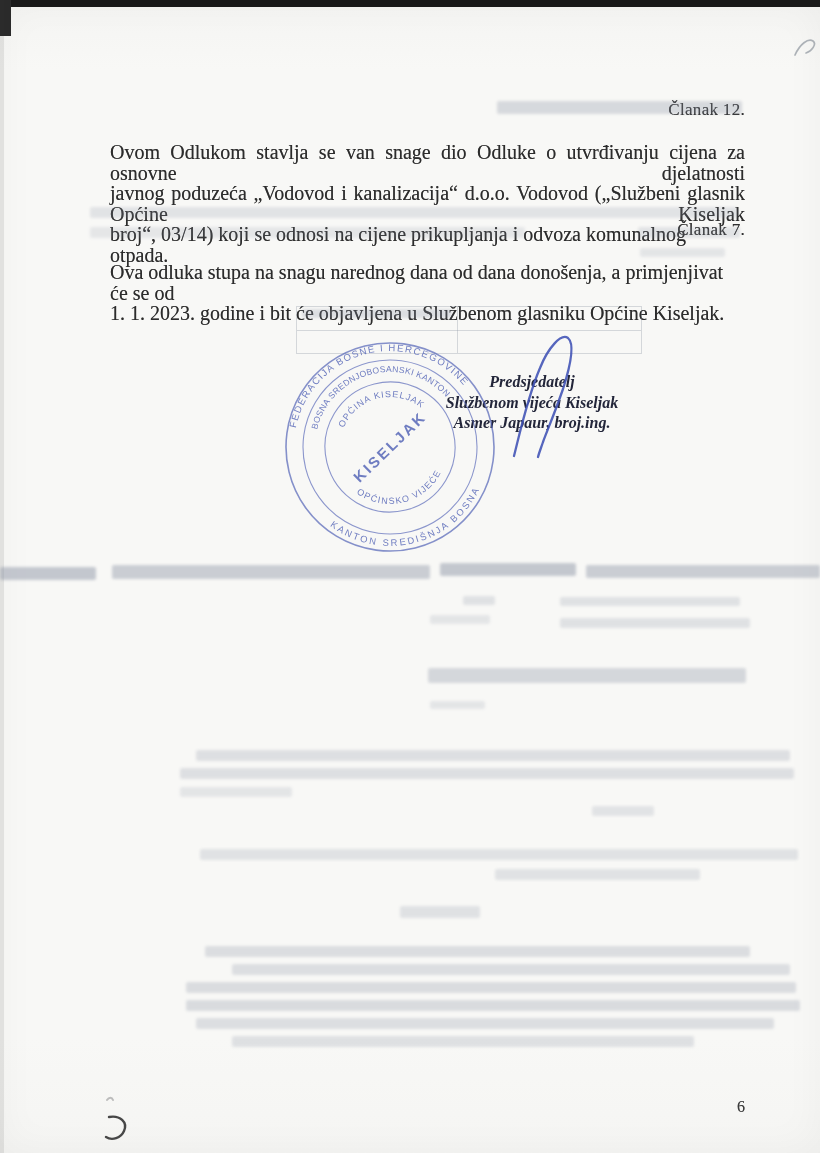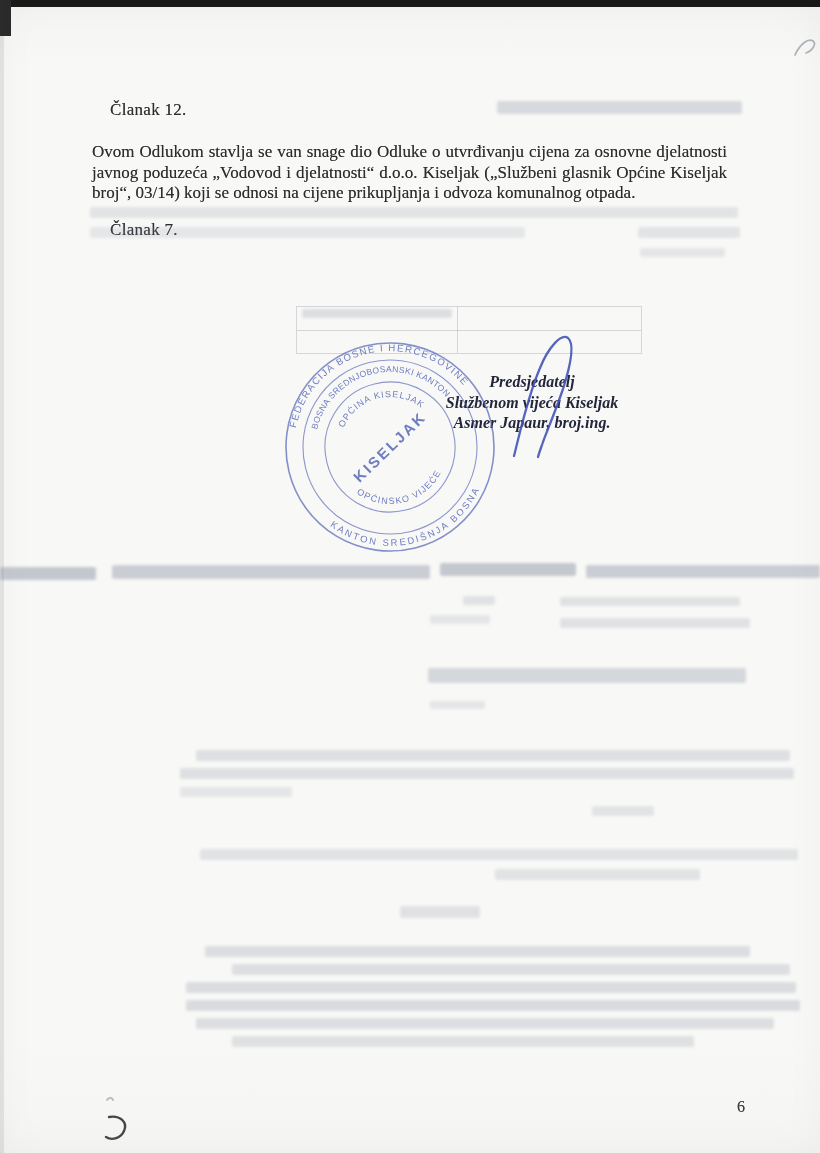--- a/index.html
+++ b/index.html
@@ -7,24 +7,24 @@
     position:relative; width:820px; height:1153px; overflow:hidden;
     background:linear-gradient(180deg,#f4f4f2 0%, #f8f8f6 6%, #f8f8f6 90%, #f5f5f3 100%);
     font-family:"Liberation Serif", serif;
     box-shadow:inset 0 0 40px rgba(0,0,0,0.04);
   }
   .scan-top-edge{position:absolute;left:0;top:0;width:820px;height:7px;background:#191919;}
   .scan-corner-notch{position:absolute;left:0;top:0;width:11px;height:36px;background:#2a2a2a;}
   .scan-left-shade{position:absolute;left:0;top:0;width:4px;height:1153px;background:rgba(60,60,60,0.10);}
 
   .heading{
-    position:absolute;left:110px;width:635px;text-align:left;
+    position:absolute;left:110px;width:635px;text-align:right;
     font-size:17px;color:#2e2e2e;letter-spacing:0.3px;
   }
-  .par{position:absolute;left:92px;width:635px;color:#2c2c2c;font-size:17px;line-height:20.6px;}
+  .par{position:absolute;left:110px;width:635px;color:#2c2c2c;font-size:20px;line-height:20.6px;}
   .par .just{white-space:normal;text-align:justify;text-align-last:justify;}
   .soft{text-shadow:0 0 0.6px rgba(40,40,40,0.55);}
 
   .sig-block{
     position:absolute;left:398px;top:372px;width:268px;text-align:center;
     font-size:16px;line-height:20.5px;font-weight:bold;font-style:italic;color:#23263a;z-index:2;
   }
 
   .stamp{position:absolute;left:280px;top:337px;z-index:3;opacity:0.82;}
   .pen{position:absolute;left:0;top:0;width:820px;height:1153px;z-index:4;pointer-events:none;}
@@ -84,26 +84,30 @@
   <div class="bl" style="left:232px;top:964px;width:558px;height:11px;opacity:.25"></div>
   <div class="bl" style="left:186px;top:982px;width:610px;height:11px;opacity:.27"></div>
   <div class="bl" style="left:186px;top:1000px;width:614px;height:11px;opacity:.28"></div>
   <div class="bl" style="left:196px;top:1018px;width:578px;height:11px;opacity:.25"></div>
   <div class="bl" style="left:232px;top:1036px;width:462px;height:11px;opacity:.23"></div>
 
   <div class="heading soft" style="top:100px;">Članak 12.</div>
 
   <div class="par soft" style="top:142px;">
     <div class="just">Ovom Odlukom stavlja se van snage dio Odluke o utvrđivanju cijena za osnovne djelatnosti</div>
-    <div class="just">javnog poduzeća „Vodovod i djelatnosti“ d.o.o. Kiseljak („Službeni glasnik Općine Kiseljak</div>
+    <div class="just">javnog poduzeća „Vodovod i kanalizacija“ d.o.o. Vodovod („Službeni glasnik Općine Kiseljak</div>
     <div>broj“, 03/14) koji se odnosi na cijene prikupljanja i odvoza komunalnog otpada.</div>
   </div>
 
   <div class="heading soft" style="top:220px;">Članak 7.</div>
 
+  <div class="par soft" style="top:262px;">
+    <div>Ova odluka stupa na snagu narednog dana od dana donošenja, a primjenjivat će se od</div>
+    <div>1. 1. 2023. godine i bit će objavljena u Službenom glasniku Općine Kiseljak.</div>
+  </div>
 
   <div class="sig-block">
     <div>Predsjedatelj</div>
     <div>Službenom vijeća Kiseljak</div>
     <div>Asmer Japaur, broj.ing.</div>
   </div>
 
   <svg class="stamp" width="220" height="220" viewBox="-110 -110 220 220">
     <g transform="rotate(-14)">
       <circle r="104" fill="none" stroke="#5263b6" stroke-width="1.6" opacity="0.85"></circle>

